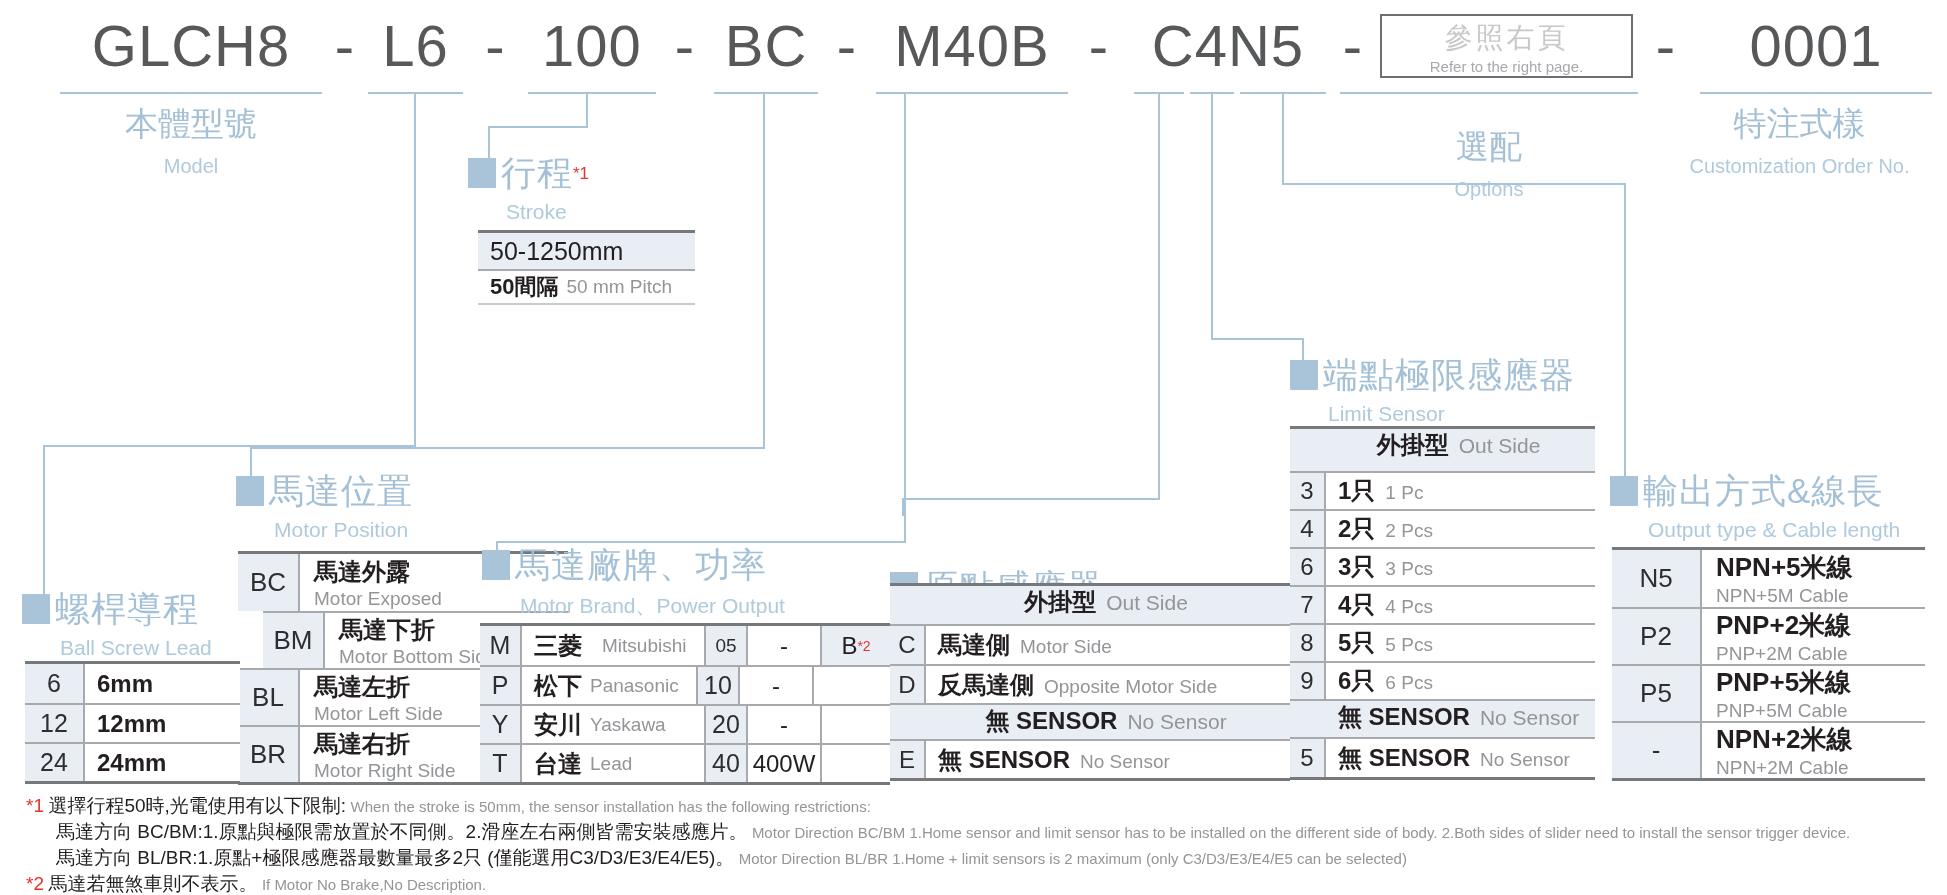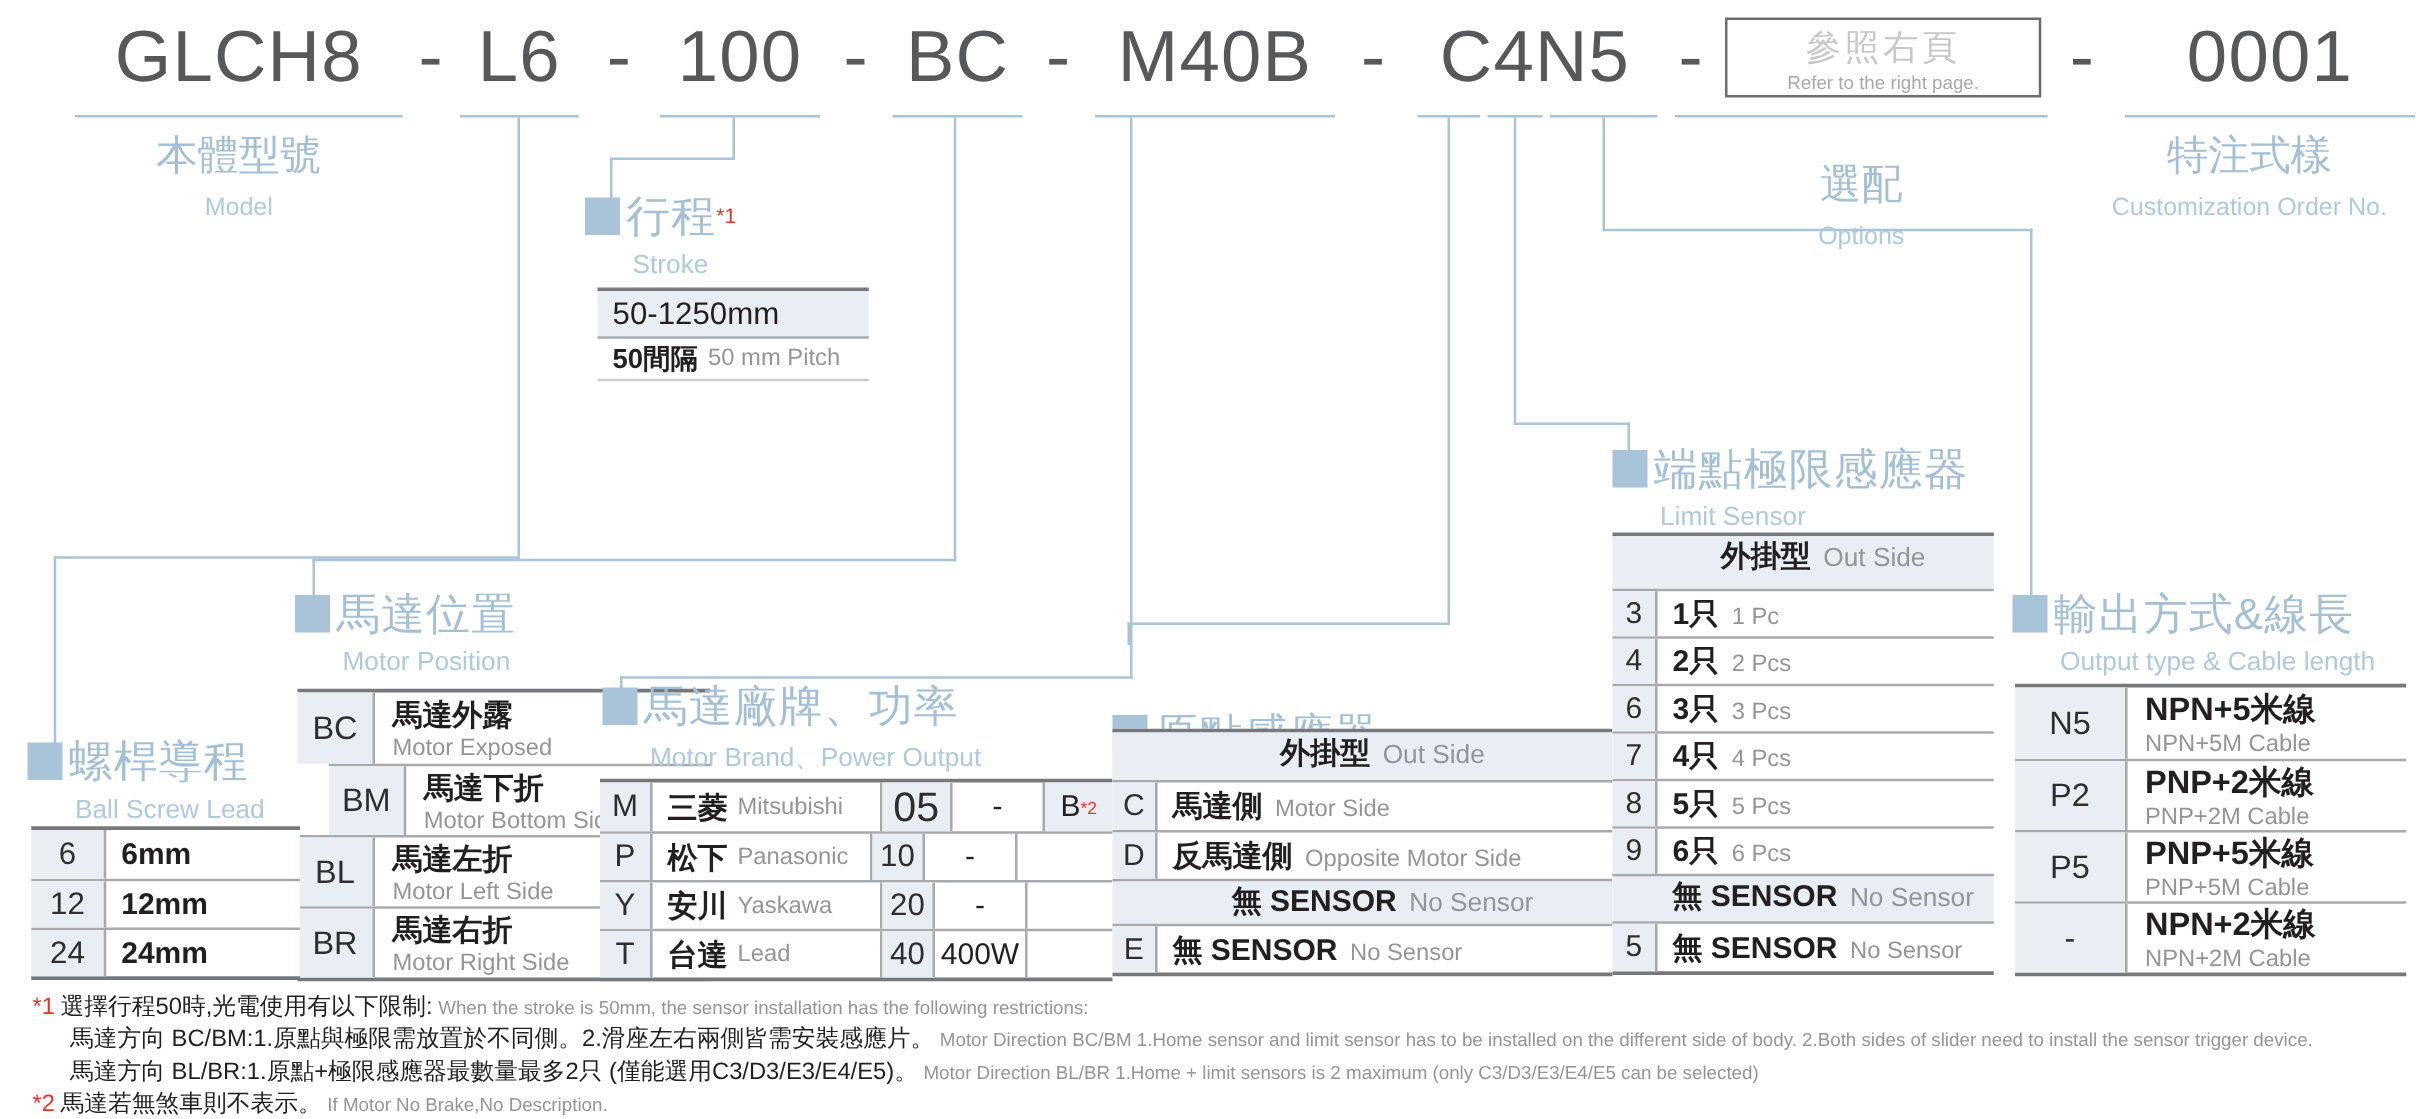--- a/index.html
+++ b/index.html
@@ -204,25 +204,25 @@
     </div>
   </div>
 
   <div class="sechead" style="left:482px;top:542px;">
     <div><span class="sq"></span><span class="zh">馬達廠牌、功率</span></div>
     <div class="en">Motor Brand、Power Output</div>
   </div>
   <div class="tbl" style="left:480px;top:623px;width:410px;">
     <div class="trow first" style="height:39px;">
       <div class="code" style="width:42px;font-size:25px;">M</div>
-      <div class="desc-inline" style="width:184px;box-sizing:border-box;border-right:2px solid #a7a9ac;align-self:stretch;align-items:center;gap:8px;">
+      <div class="desc-inline" style="width:184px;box-sizing:border-box;border-right:2px solid #a7a9ac;align-self:stretch;align-items:center;gap:20px;">
           <span class="zh-b">三菱</span>
           <span class="en-g">Mitsubishi</span>
         </div>
-      <div class="code" style="width:56px;font-size:33px;">05</div>
+      <div class="code" style="width:42px;font-size:19px;">05</div>
       <div class="cell-c" style="width:74px;align-self:stretch;border-right:2px solid #a7a9ac;font-size:24px;color:#231f20;">-</div>
       <div class="cell-c" style="flex:1;align-self:stretch;background:#e8eef4;font-size:24px;color:#231f20;">
           <span>B</span>
           <span class="rednote">*2</span>
         </div>
     </div>
     <div class="trow" style="height:39px;">
       <div class="code" style="width:42px;font-size:25px;">P</div>
       <div class="desc-inline" style="width:176px;box-sizing:border-box;border-right:2px solid #a7a9ac;align-self:stretch;align-items:center;gap:8px;">
           <span class="zh-b">松下</span>

